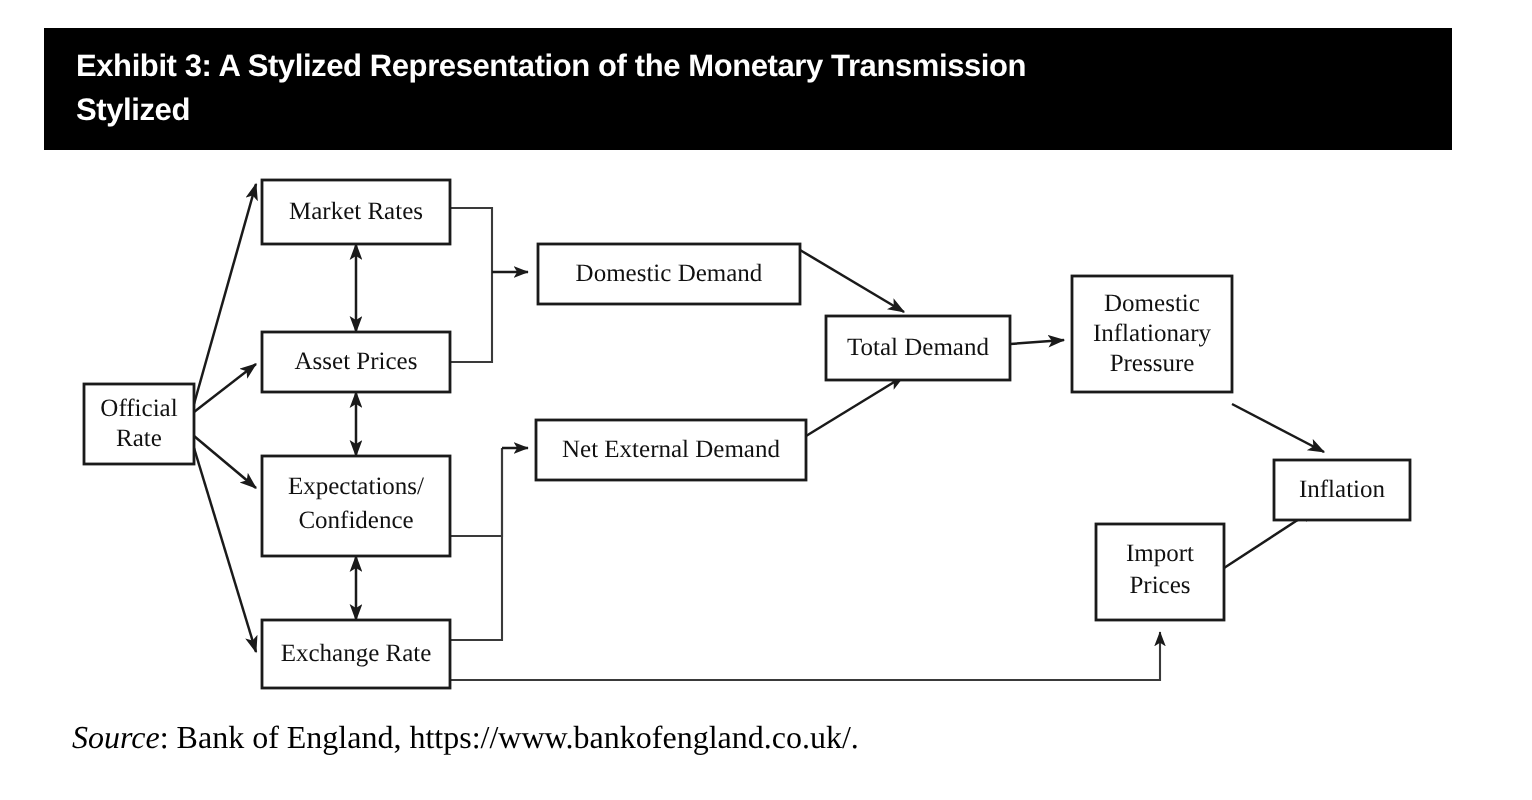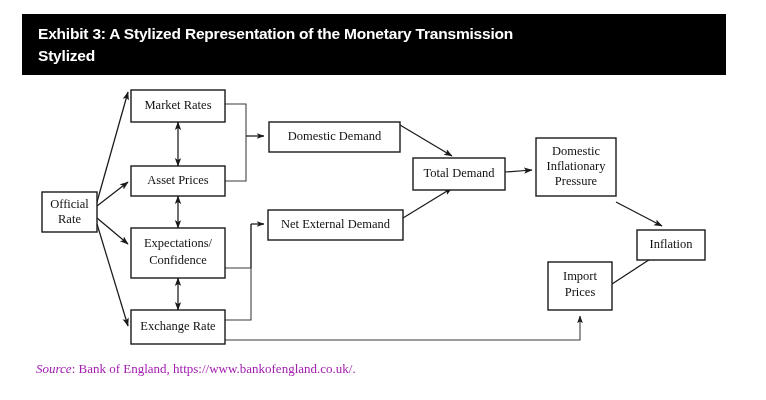--- a/index.html
+++ b/index.html
@@ -67,22 +67,22 @@
   .conn-thin {
     stroke: #3a3a3a;
     stroke-width: 1.05;
     fill: none;
   }
   .source-line {
     position: absolute;
     left: 36px;
     top: 361px;
     font-family: "Liberation Serif", serif;
-    font-size: 13px;
-    color: #a21caf;
+    font-size: 16px;
+    color: #000000;
     white-space: nowrap;
   }
   .source-line .src-em {
     font-style: italic;
   }
 </style>
 </head>
 <body>
 
 <div id="page">

